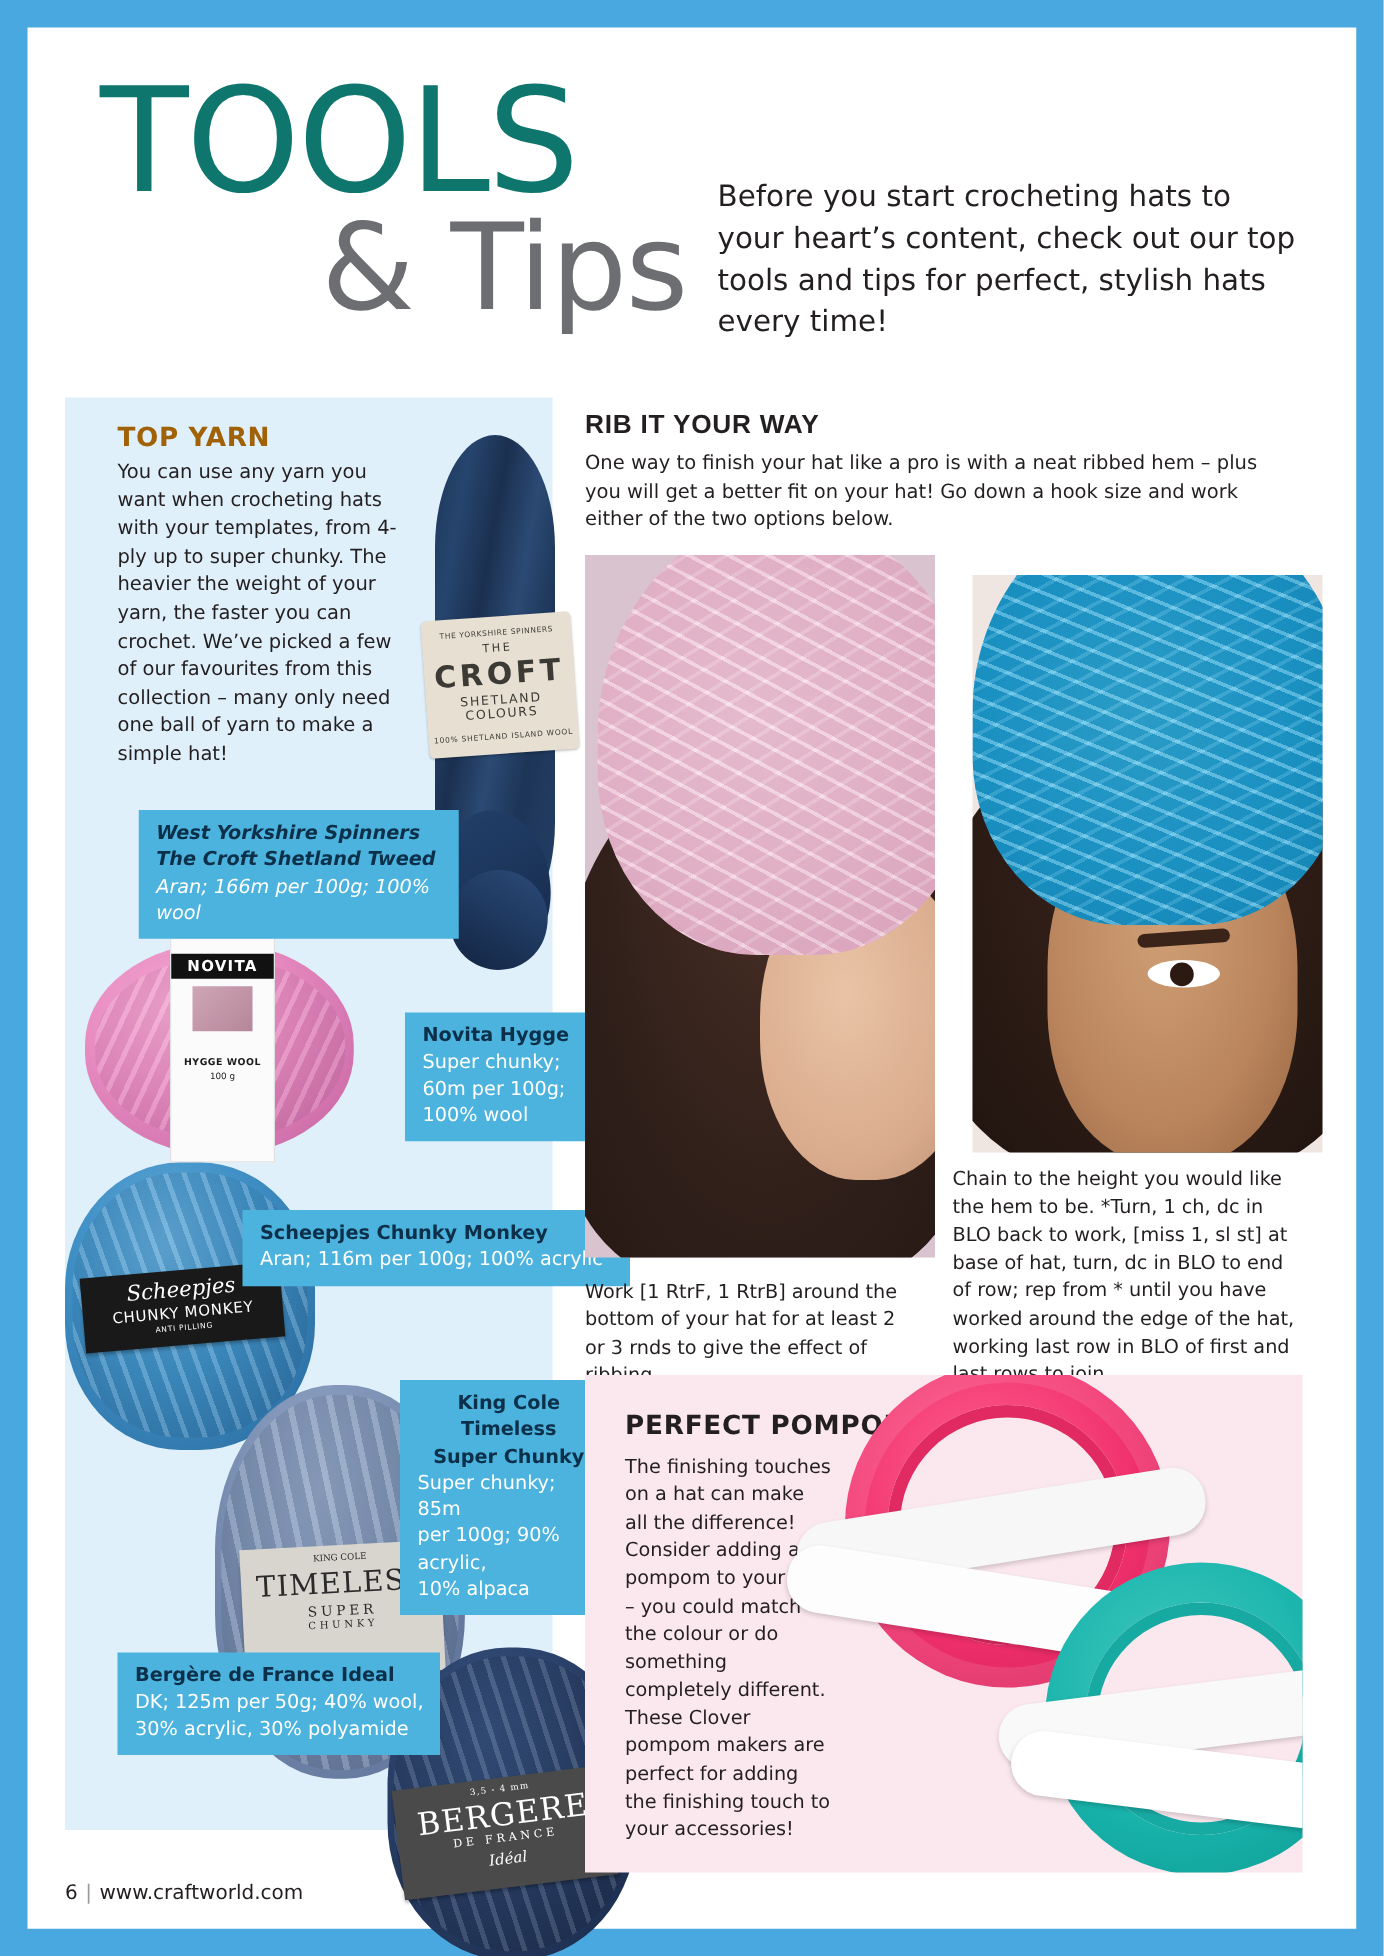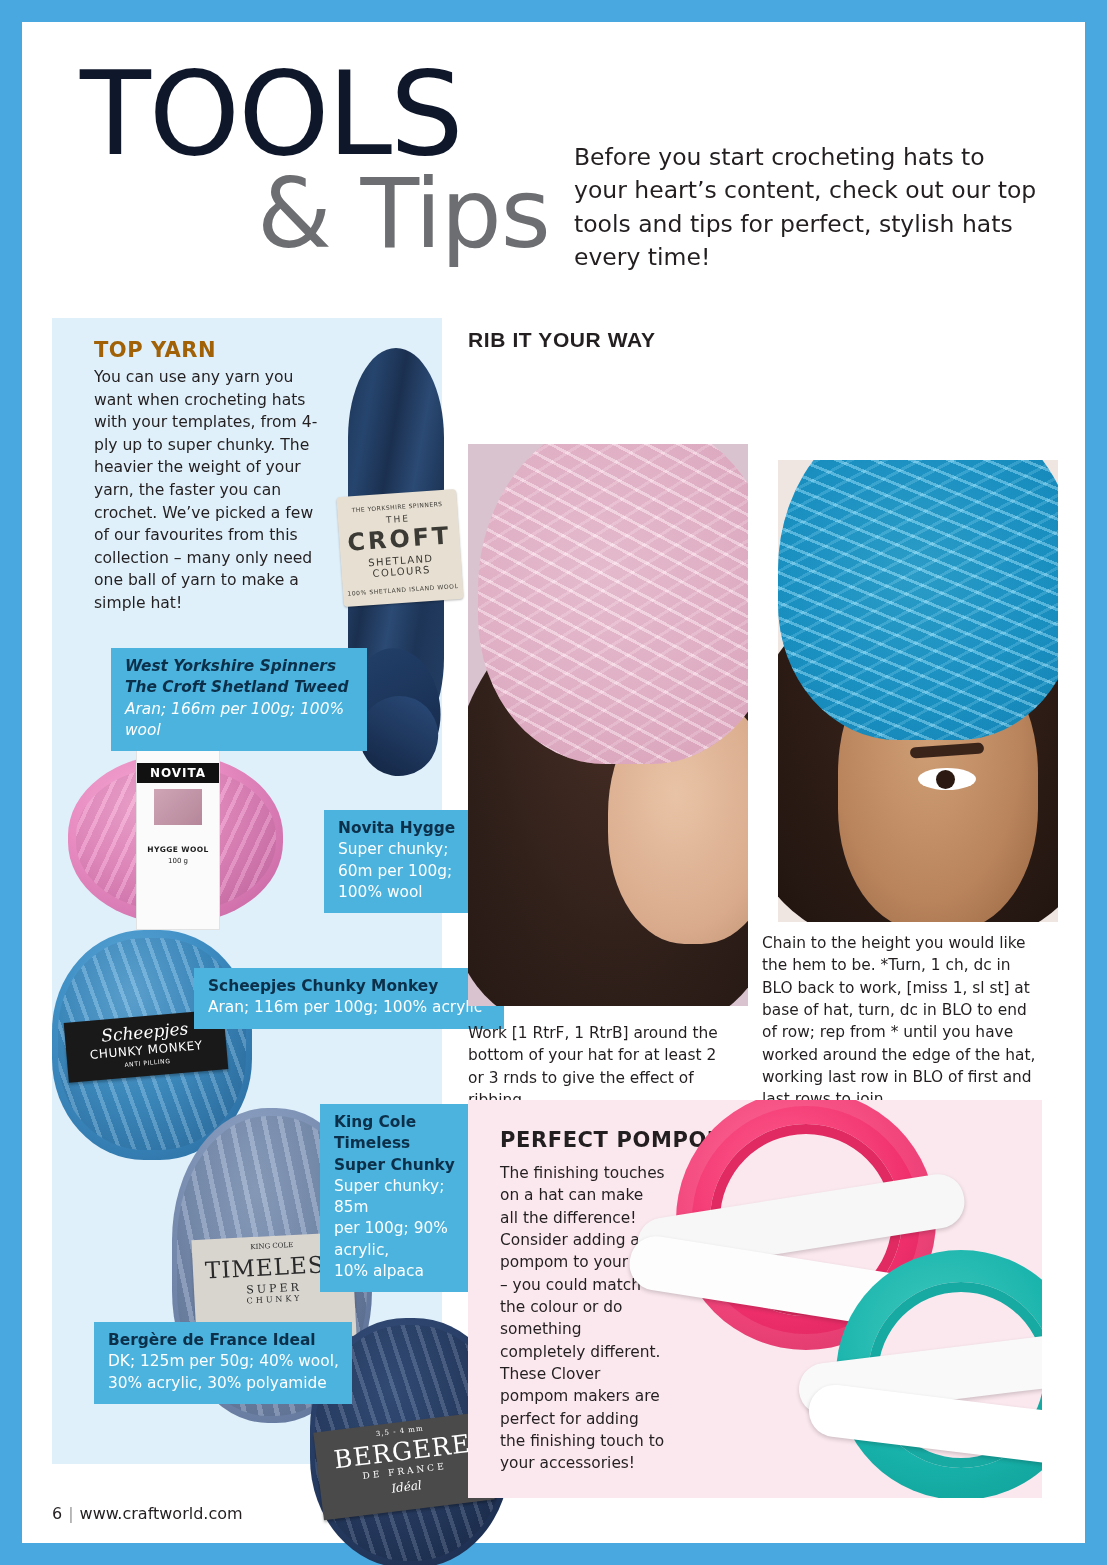--- a/index.html
+++ b/index.html
@@ -34,21 +34,21 @@
     width: 1010px;
     height: 260px;
   }
   .title-tools {
     position: absolute;
     left: 28px;
     top: 10px;
     font-size: 116px;
     line-height: 1;
     letter-spacing: -2px;
-    color: #0f172a;
+    color: #0f766e;
     font-weight: 400;
     font-family: "DejaVu Sans", sans-serif;
   }
   .title-tips {
     position: absolute;
     left: 205px;
     top: 120px;
     font-size: 96px;
     line-height: 1;
     letter-spacing: -1px;
@@ -502,34 +502,35 @@
         <b>Novita Hygge</b>
         <span class="sub" style="white-space: pre-line;">Super chunky;
 60m per 100g;
 100% wool</span>
       </div>
       <div class="cap cap-scheepjes">
         <b>Scheepjes Chunky Monkey</b>
         <span class="sub">Aran; 116m per 100g; 100% acrylic</span>
       </div>
       <div class="cap cap-kingcole">
-        <b style="white-space: pre-line;">King Cole Timeless
+        <b style="white-space: pre-line; text-align: center;">King Cole Timeless
 Super Chunky</b>
         <span class="sub" style="white-space: pre-line;">Super chunky; 85m
 per 100g; 90% acrylic,
 10% alpaca</span>
       </div>
       <div class="cap cap-bergere">
         <b>Bergère de France Ideal</b>
         <span class="sub" style="white-space: pre-line;">DK; 125m per 50g; 40% wool,
 30% acrylic, 30% polyamide</span>
       </div>
     </div>
 
     <div class="rib-head">RIB IT YOUR WAY</div>
+    <div class="rib-body">One way to finish your hat like a pro is with a neat ribbed hem – plus you will get a better fit on your hat! Go down a hook size and work either of the two options below.</div>
 
     <div class="photo-pink">
       <div class="hair"></div>
       <div class="face"></div>
       <div class="hat">
           <div class="tex"></div>
         </div>
     </div>
 
     <div class="photo-blue">

